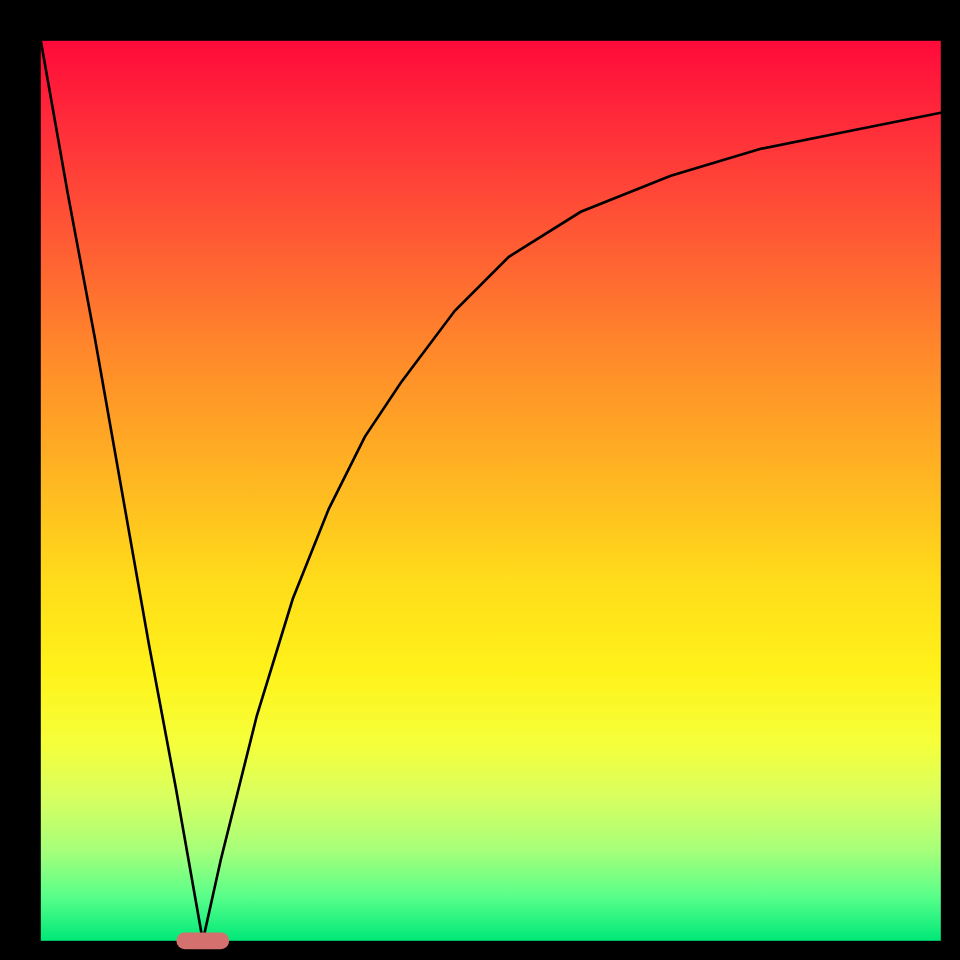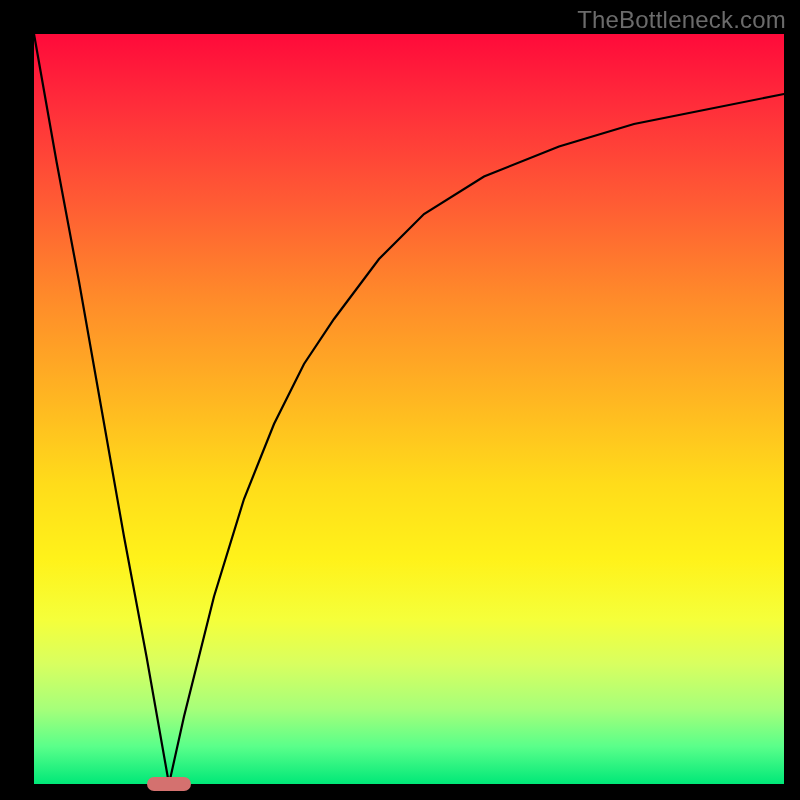--- a/index.html
+++ b/index.html
@@ -82,15 +82,14 @@
 
     <svg class="curve" viewBox="0 0 750 750" preserveAspectRatio="none">
       <path d="M0.0 0.0 L22.5 127.5 L45.0 247.5 L67.5 375.0 L90.0 502.5 L112.5 622.5 L135.0 750.0"></path>
       <path d="M135.0 750.0 L150.0 682.5 L180.0 562.5 L210.0 465.0 L240.0 390.0 L270.0 330.0 L300.0 285.0 L345.0 225.0 L390.0 180.0 L450.0 142.5 L525.0 112.5 L600.0 90.0 L675.0 75.0 L750.0 60.0"></path>
     </svg>
 
     <div class="marker" style="left: 135px; top: 750px;"></div>
 
   </div>
 
-  <div class="watermark">TheBottleneck.com</div>
 
 </div>
 
 </body></html>

